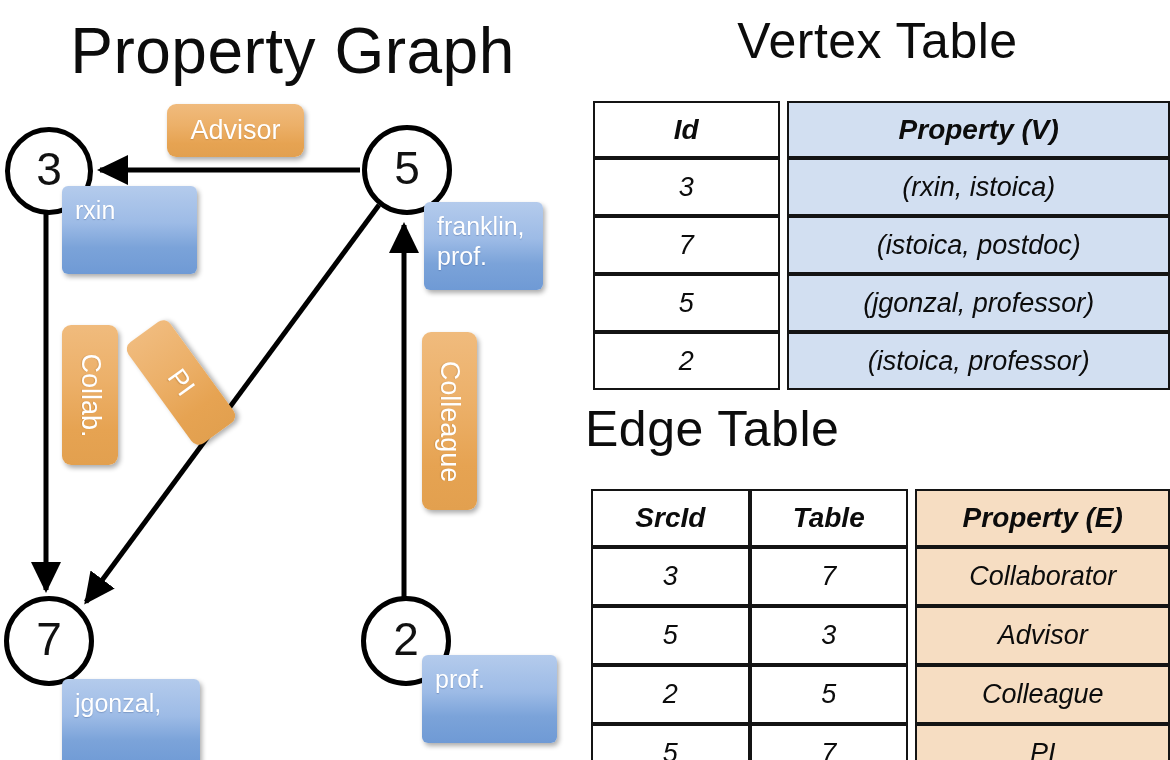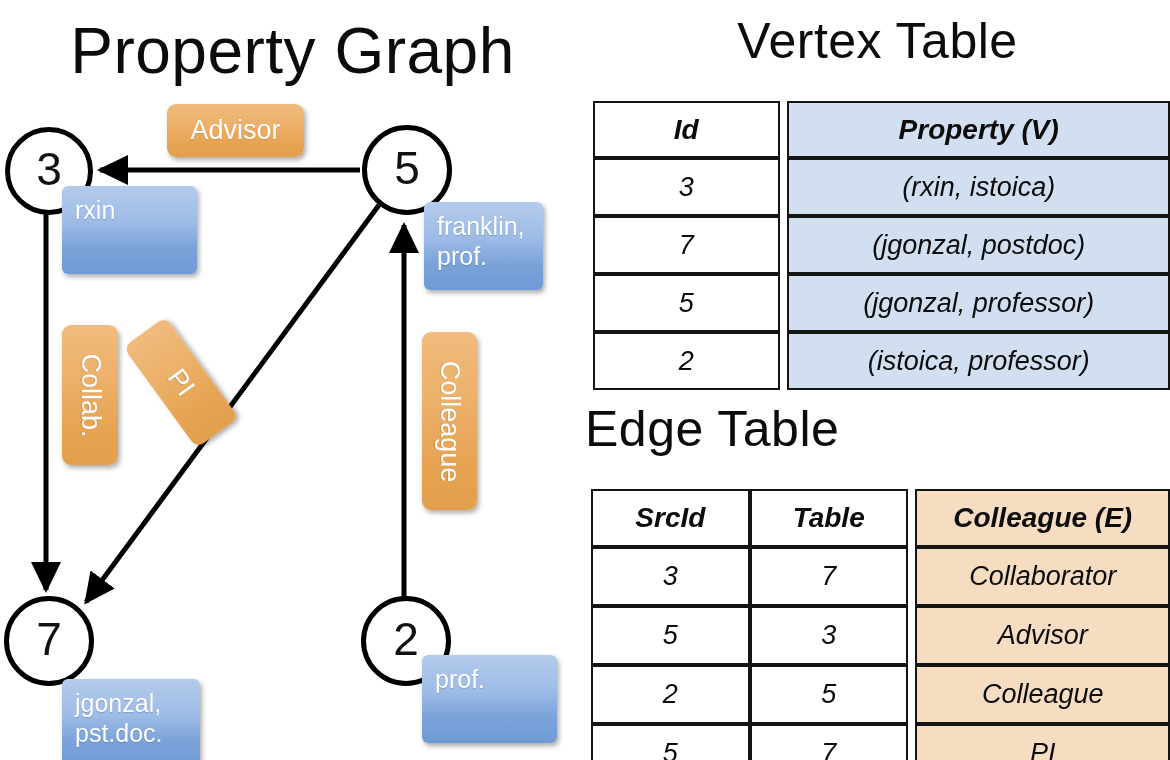--- a/index.html
+++ b/index.html
@@ -171,21 +171,20 @@
   <div class="prop-box" style="left:424px; top:202px; width:119px; height:88px;">
     <div>franklin,</div>
     <div>prof.</div>
   </div>
 
   <div class="node-circle" style="left:4px; top:596px; width:90px; height:90px;">
     <span>7</span>
   </div>
   <div class="prop-box" style="left:62px; top:655px; width:138px; height:88px;margin-top:24px;">
     <div>jgonzal,</div>
-    <div>pst.doc.</div>
   </div>
 
   <div class="node-circle" style="left:361px; top:596px; width:90px; height:90px;">
     <span>2</span>
   </div>
   <div class="prop-box" style="left:422px; top:655px; width:135px; height:88px;">
     <div>prof.</div>
   </div>
 
   <div class="edge-label" style="left:167px; top:104px; width:137px; height:53px;">
@@ -215,42 +214,42 @@
   </thead>
   <tbody>
     <tr>
       <td style="height:54px;">3</td>
       <td class="col-gap"></td>
       <td class="cell-v">(rxin, istoica)</td>
     </tr>
     <tr>
       <td style="height:54px;">7</td>
       <td class="col-gap"></td>
-      <td class="cell-v">(jgonzal, postdoc)</td>
+      <td class="cell-v">(istoica, postdoc)</td>
     </tr>
     <tr>
       <td style="height:54px;">5</td>
       <td class="col-gap"></td>
       <td class="cell-v">(jgonzal, professor)</td>
     </tr>
     <tr>
       <td style="height:54px;">2</td>
       <td class="col-gap"></td>
       <td class="cell-v">(istoica, professor)</td>
     </tr>
   </tbody>
 </table>
 
 <table class="data-table" id="edge-table">
   <thead>
     <tr>
       <th style="width:156px; height:54px;">SrcId</th>
       <th style="width:155px;">Table</th>
       <th class="col-gap"></th>
-      <th class="cell-e" style="width:252px;">Colleague (E)</th>
+      <th class="cell-e" style="width:252px;">Property (E)</th>
     </tr>
   </thead>
   <tbody>
     <tr>
       <td style="height:55px;">3</td>
       <td>7</td>
       <td class="col-gap"></td>
       <td class="cell-e">Collaborator</td>
     </tr>
     <tr>

